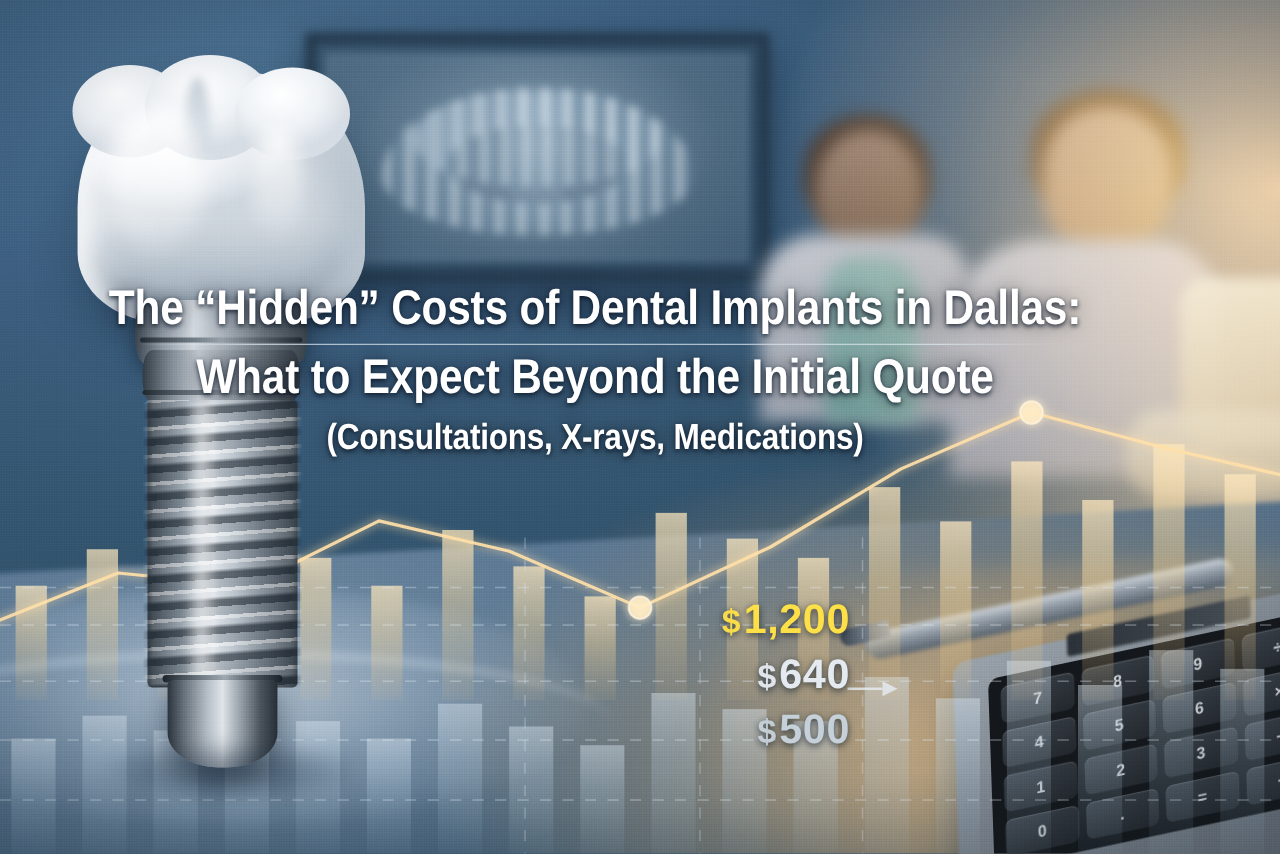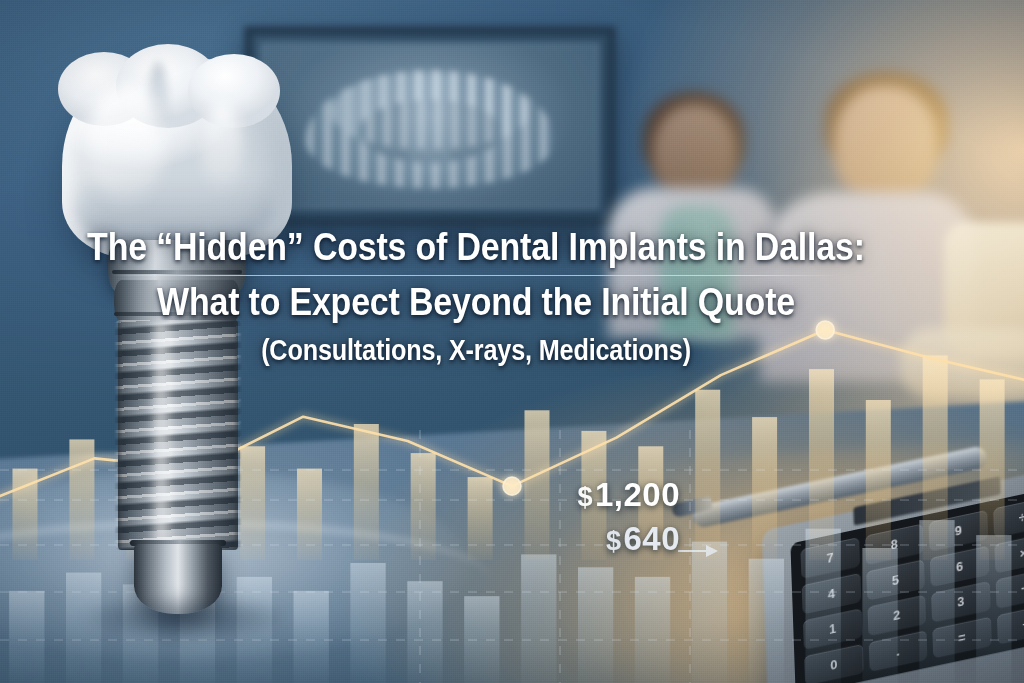--- a/index.html
+++ b/index.html
@@ -315,21 +315,21 @@
   
   .prices{ position:absolute; left:560px; top:474px; width:120px; z-index:45; text-align:right; }
   .price{
     font-family:"Liberation Sans Narrow","Liberation Sans", sans-serif;
     font-weight:700; font-size:33px; line-height:42px;
     color:#d7dee5;
     text-shadow:0 2px 6px rgba(10,24,38,.75);
     letter-spacing:.5px;
   }
   .price .cur{ font-size:27px; margin-right:2px; opacity:.95; }
-  #price-0{ color:#ffffff; }
+  #price-0{ color:#fde047; }
   #price-1{ color:#e4eaf0; }
   #price-2{ color:#c6d0d8; }
 
   
   .grain{
     position:absolute; inset:0; pointer-events:none;
     background-image:
       repeating-linear-gradient(0deg, rgba(255,255,255,.018) 0 1px, rgba(0,0,0,.018) 1px 2px),
       repeating-linear-gradient(90deg, rgba(255,255,255,.014) 0 1px, rgba(0,0,0,.014) 1px 2px);
     mix-blend-mode:overlay;
@@ -511,20 +511,23 @@
     <div class="implant-shadow"></div>
   </div>
 
   <div class="prices">
     <div class="price" id="price-0">
       <span class="cur">$</span><span>1,200</span>
     </div>
     <div class="price" id="price-1">
       <span class="cur">$</span><span>640</span>
     </div>
+    <div class="price" id="price-2">
+      <span class="cur">$</span><span>500</span>
+    </div>
   </div>
 
   <div class="titlewrap">
     <div class="t-line" id="title-line-1">The “Hidden” Costs of Dental Implants in Dallas:</div>
     <div class="rule"></div>
     <div class="t-line" id="title-line-2">What to Expect Beyond the Initial Quote</div>
     <div class="t-line" id="subtitle">(Consultations, X-rays, Medications)</div>
   </div>
 
   <div class="grain"></div>

